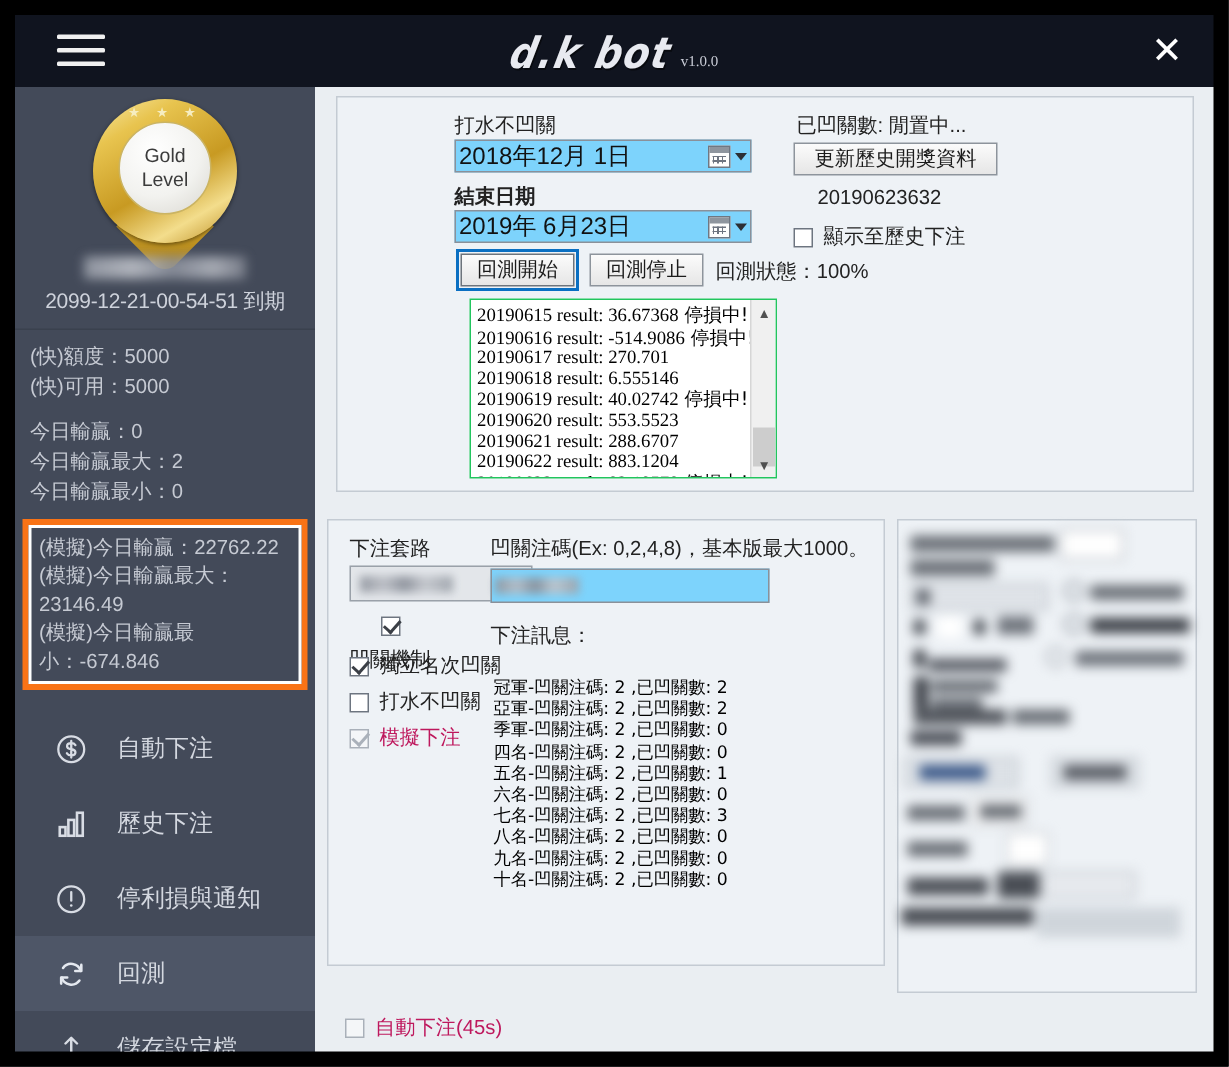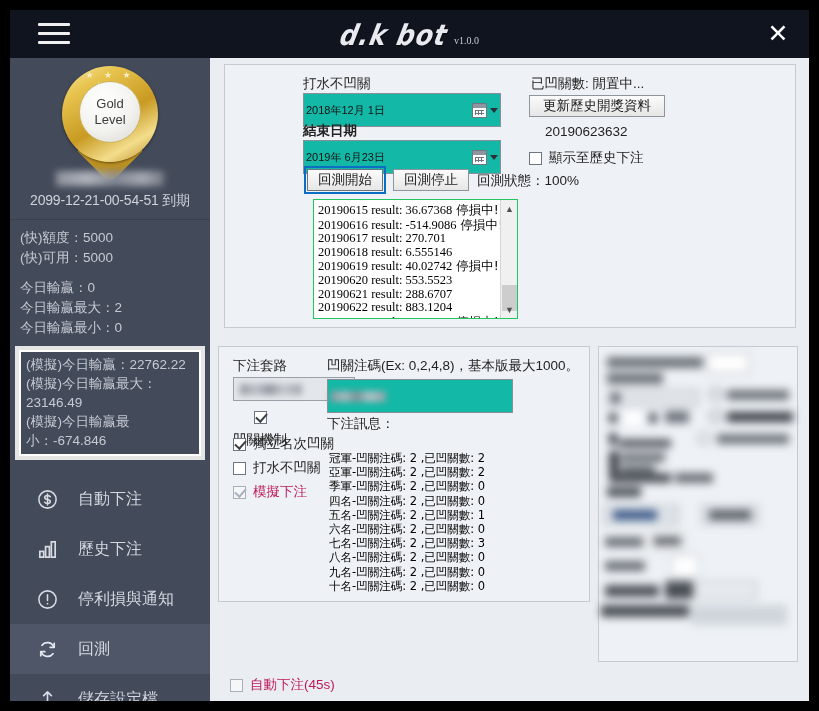--- a/index.html
+++ b/index.html
@@ -116,21 +116,21 @@
     height: 1px; background: #3a414e; margin: 9px 0 0 0;
   }
   .stats {
     padding: 8px 0 0 10px; font-size: 13.5px; line-height: 20px;
     color: #c6cad3;
   }
   .stats .gap { height: 10px; }
   .sim-box {
     position: relative;
     margin: 8px 5px 0 5px;
-    border: 4px solid #e5e5e5;
+    border: 4px solid #f97316;
     padding: 0;
   }
   .sim-inner {
     border: 2px solid #ffffff;
     padding: 3px 5px 4px 5px;
     font-size: 13.5px; line-height: 19px; color: #c6cad3;
   }
   .menu { margin-top: 14px; }
   .menu-item {
     display: flex; align-items: center;
@@ -150,28 +150,28 @@
     width: 599px; height: 643px;
     background: #eaeef2;
     overflow: hidden;
   }
   .panel {
     position: absolute;
     background: #eef2f6;
     border: 1px solid #c4cbd3;
   }
   #panel-top { left: 14px; top: 6px; width: 572px; height: 264px; }
-  #panel-bet { left: 8px; top: 288px; width: 372px; height: 256px; }
+  #panel-bet { left: 8px; top: 288px; width: 372px; height: 298px; }
   #panel-blur { left: 388px; top: 288px; width: 200px; height: 316px; }
 
   .lbl { font-size: 13.5px; color: #222; }
   .fld {
-    background: #14b8a6; border: 1px solid #8a9099;
-    height: 22px; font-size: 11px; color: #111;
-    display: flex; align-items: center; padding: 16px 2px;
+    background: #7dd3fc; border: 1px solid #8a9099;
+    height: 22px; font-size: 16px; color: #111;
+    display: flex; align-items: center; padding: 4px 2px;
   }
   .cal-btn {
     margin-left: auto; display: flex; align-items: center; gap: 3px;
   }
   .cal-ico {
     width: 15px; height: 15px; border: 1px solid #6f7782;
     background: #fdfdfd;
     position: relative;
     display: block;
   }

